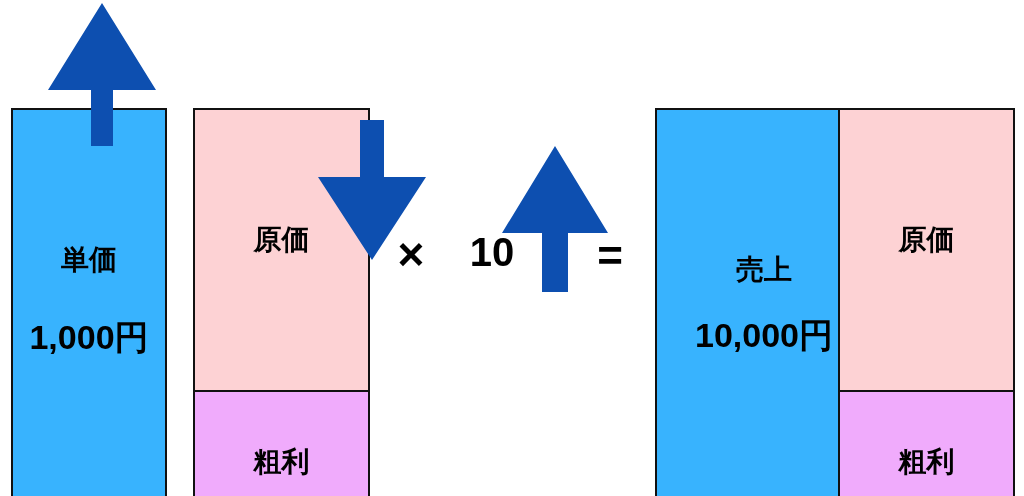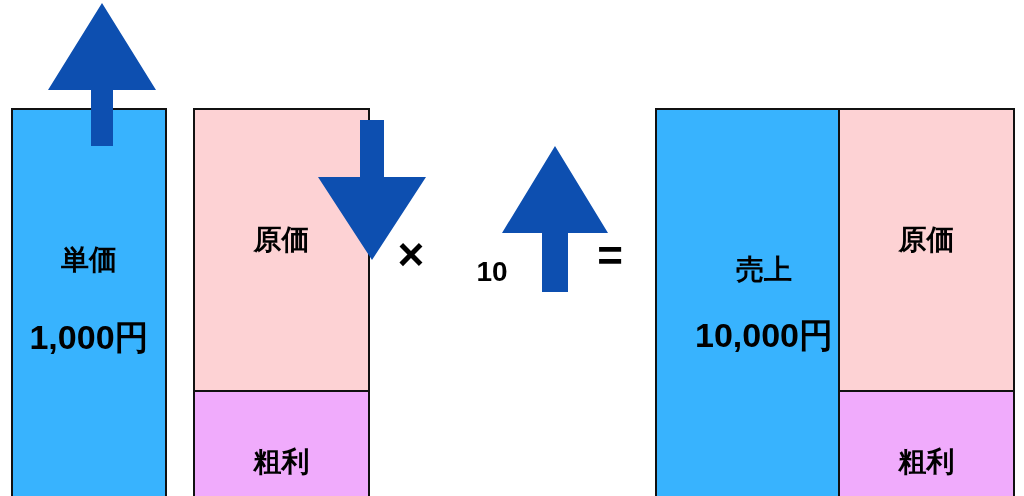--- a/index.html
+++ b/index.html
@@ -46,21 +46,21 @@
 
   .op {
     position: absolute;
     transform: translate(-50%, -50%);
     font-weight: 700;
     line-height: 1;
     white-space: nowrap;
     z-index: 3;
   }
   .op-multiply { left: 411px; top: 254px; font-size: 46px; }
-  .op-ten      { left: 492px; top: 272px; font-size: 28px; }
+  .op-ten      { left: 492px; top: 252px; font-size: 40px; }
   .op-equals   { left: 610px; top: 256px; font-size: 44px; }
 </style>
 </head>
 <body>
 
 <div class="canvas">
 
   <div class="box box-blue left-unit">
     <div class="label">単価</div>
     <div class="value">1,000円</div>

